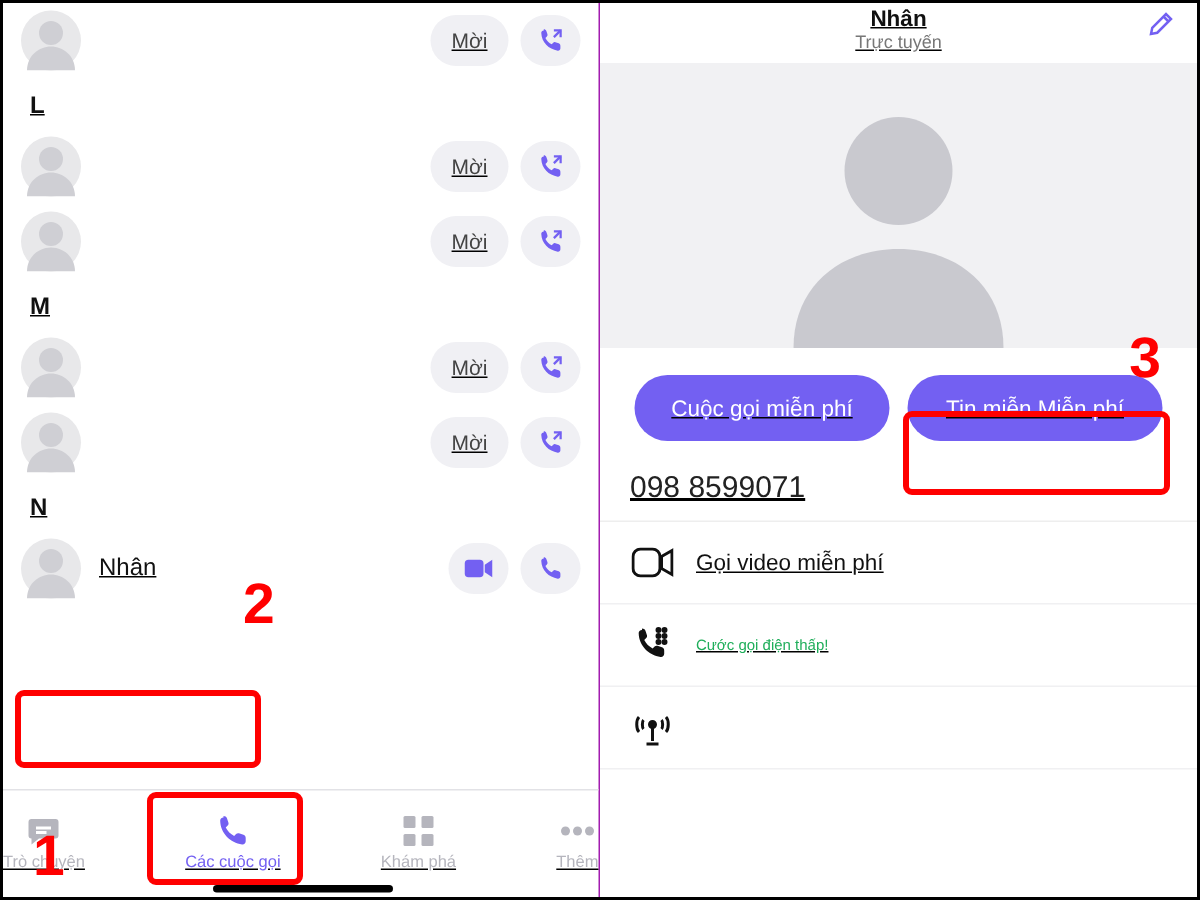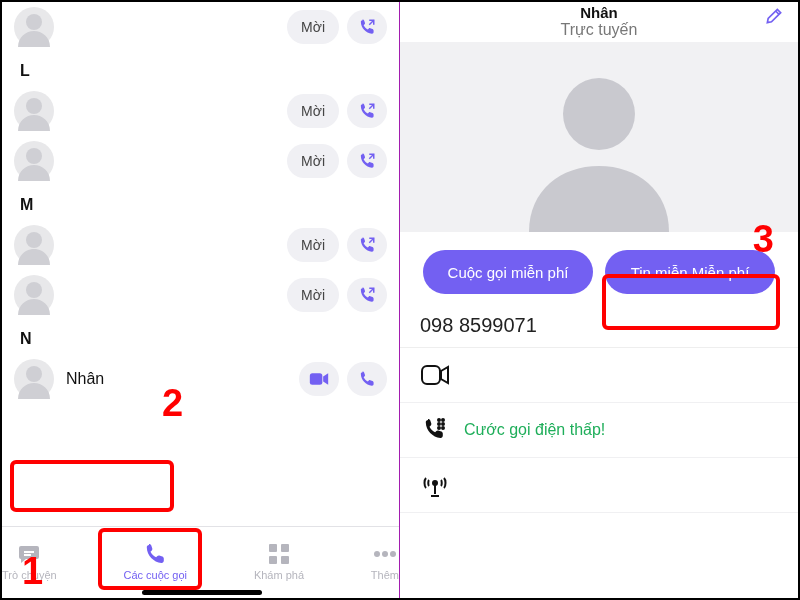--- a/index.html
+++ b/index.html
@@ -5,21 +5,21 @@
   * { box-sizing: border-box; margin: 0; padding: 0; }
   body {
     font-family: -apple-system, BlinkMacSystemFont, "Segoe UI", Arial, sans-serif;
     width: 800px; height: 600px;
     background: #fff;
     border: 2px solid #000;
     display: flex;
     overflow: hidden;
     position: relative;
   }
-  .panel { height: 100%; position: relative; }
+  .panel { height: 100%; position: relative; text-decoration: underline; }
   .panel-left { width: 50%; border-right: 1px solid #a21caf; display:flex; flex-direction:column; }
   .panel-right { width: 50%; display:flex; flex-direction:column; }
 
   
   .contacts-scroll { flex:1; overflow:hidden; padding:0 12px; }
   .section-letter { font-size:16px; font-weight:600; color:#111; margin:10px 0 6px 6px; }
   .contact-row { display:flex; align-items:center; height:50px; }
   .avatar {
     width:40px; height:40px; border-radius:50%;
     background:#e8e8ea; position:relative; flex-shrink:0;
@@ -49,42 +49,42 @@
   }
   .tab { display:flex; flex-direction:column; align-items:center; gap:2px; color:#b5b5bd; font-size:11px; }
   .tab.active { color:#7360f2; }
   .tab-ic { width:26px; height:26px; display:flex; align-items:center; justify-content:center; }
   .home-ind { position:absolute; bottom:3px; left:50%; transform:translateX(-50%); width:120px; height:5px; background:#000; border-radius:3px; }
   .panel-left .home-ind { left:25%; }
 
   
   .rp-header { text-align:center; position:relative; height:40px; padding-top:2px; }
   .rp-title { font-size:15px; font-weight:600; color:#111; }
-  .rp-sub { font-size:16px; color:#777; }
+  .rp-sub { font-size:12px; color:#777; }
   .edit-ic { position:absolute; right:14px; top:4px; width:20px; height:20px; stroke:#7360f2; fill:none; stroke-width:2; }
 
   .hero-avatar {
     height:190px; background:#f1f1f3; display:flex; align-items:flex-end; justify-content:center; overflow:hidden;
   }
   .hero-avatar svg { width:180px; height:180px; }
 
   .cta-row { display:flex; gap:12px; justify-content:center; padding:18px 14px 14px;text-align:right; }
   .cta {
     flex:1; max-width:170px; height:44px; border-radius:22px;
     display:flex; align-items:center; justify-content:center;
     font-size:15px; color:#fff; background:#7360f2;
   }
 
   .phone-line { font-size:20px; color:#222; padding:6px 20px 10px; }
 
   .option-list { border-top:1px solid #eee; }
   .opt-row { display:flex; align-items:center; padding:12px 20px; border-bottom:1px solid #f0f0f2; }
   .opt-ic { width:30px; height:30px; display:flex; align-items:center; justify-content:center; margin-right:14px; }
   .opt-text .t1 { font-size:15px; color:#111; }
-  .opt-text .t2 { font-size:16px; color:#888; }
+  .opt-text .t2 { font-size:10px; color:#888; }
   .opt-text .t2.green { color:#1fae5a; }
 
 </style>
 </head>
 <body>
 
 <div class="panel panel-left">
   <div class="contacts-scroll">
 
     <div class="contact-row">
@@ -286,20 +286,23 @@
 
   <div class="phone-line">098 8599071</div>
 
   <div class="option-list">
     <div class="opt-row">
       <div class="opt-ic">
           <svg width="28" height="20" viewBox="0 0 28 20" fill="none" stroke="#111" stroke-width="2">
             <rect x="1" y="1" width="18" height="18" rx="5"></rect>
             <path d="M20 6l7-4v16l-7-4z"></path>
           </svg>
+        </div>
+      <div class="opt-text">
+          <div class="t1">Gọi video miễn phí</div>
         </div>
     </div>
     <div class="opt-row">
       <div class="opt-ic">
           <svg width="26" height="26" viewBox="0 0 26 26" fill="none" stroke="#111" stroke-width="2">
             <path d="M6 2c1 0 2 .5 2.3 1.5l1 3c.2.7 0 1.4-.5 1.9l-1.3 1.3c1.2 2.4 3.2 4.4 5.6 5.6l1.3-1.3c.5-.5 1.2-.7 1.9-.5l3 1c1 .3 1.5 1.3 1.5 2.3v2c0 1.3-1.1 2.4-2.4 2.2C10.5 20 4 13.5 3.8 5.4 3.6 4.1 4.7 3 6 3z" fill="#111" stroke="none"></path>
             <circle cx="17" cy="3" r="1" fill="#111"></circle>
             <circle cx="21" cy="3" r="1" fill="#111"></circle>
             <circle cx="17" cy="7" r="1" fill="#111"></circle>
             <circle cx="21" cy="7" r="1" fill="#111"></circle>

